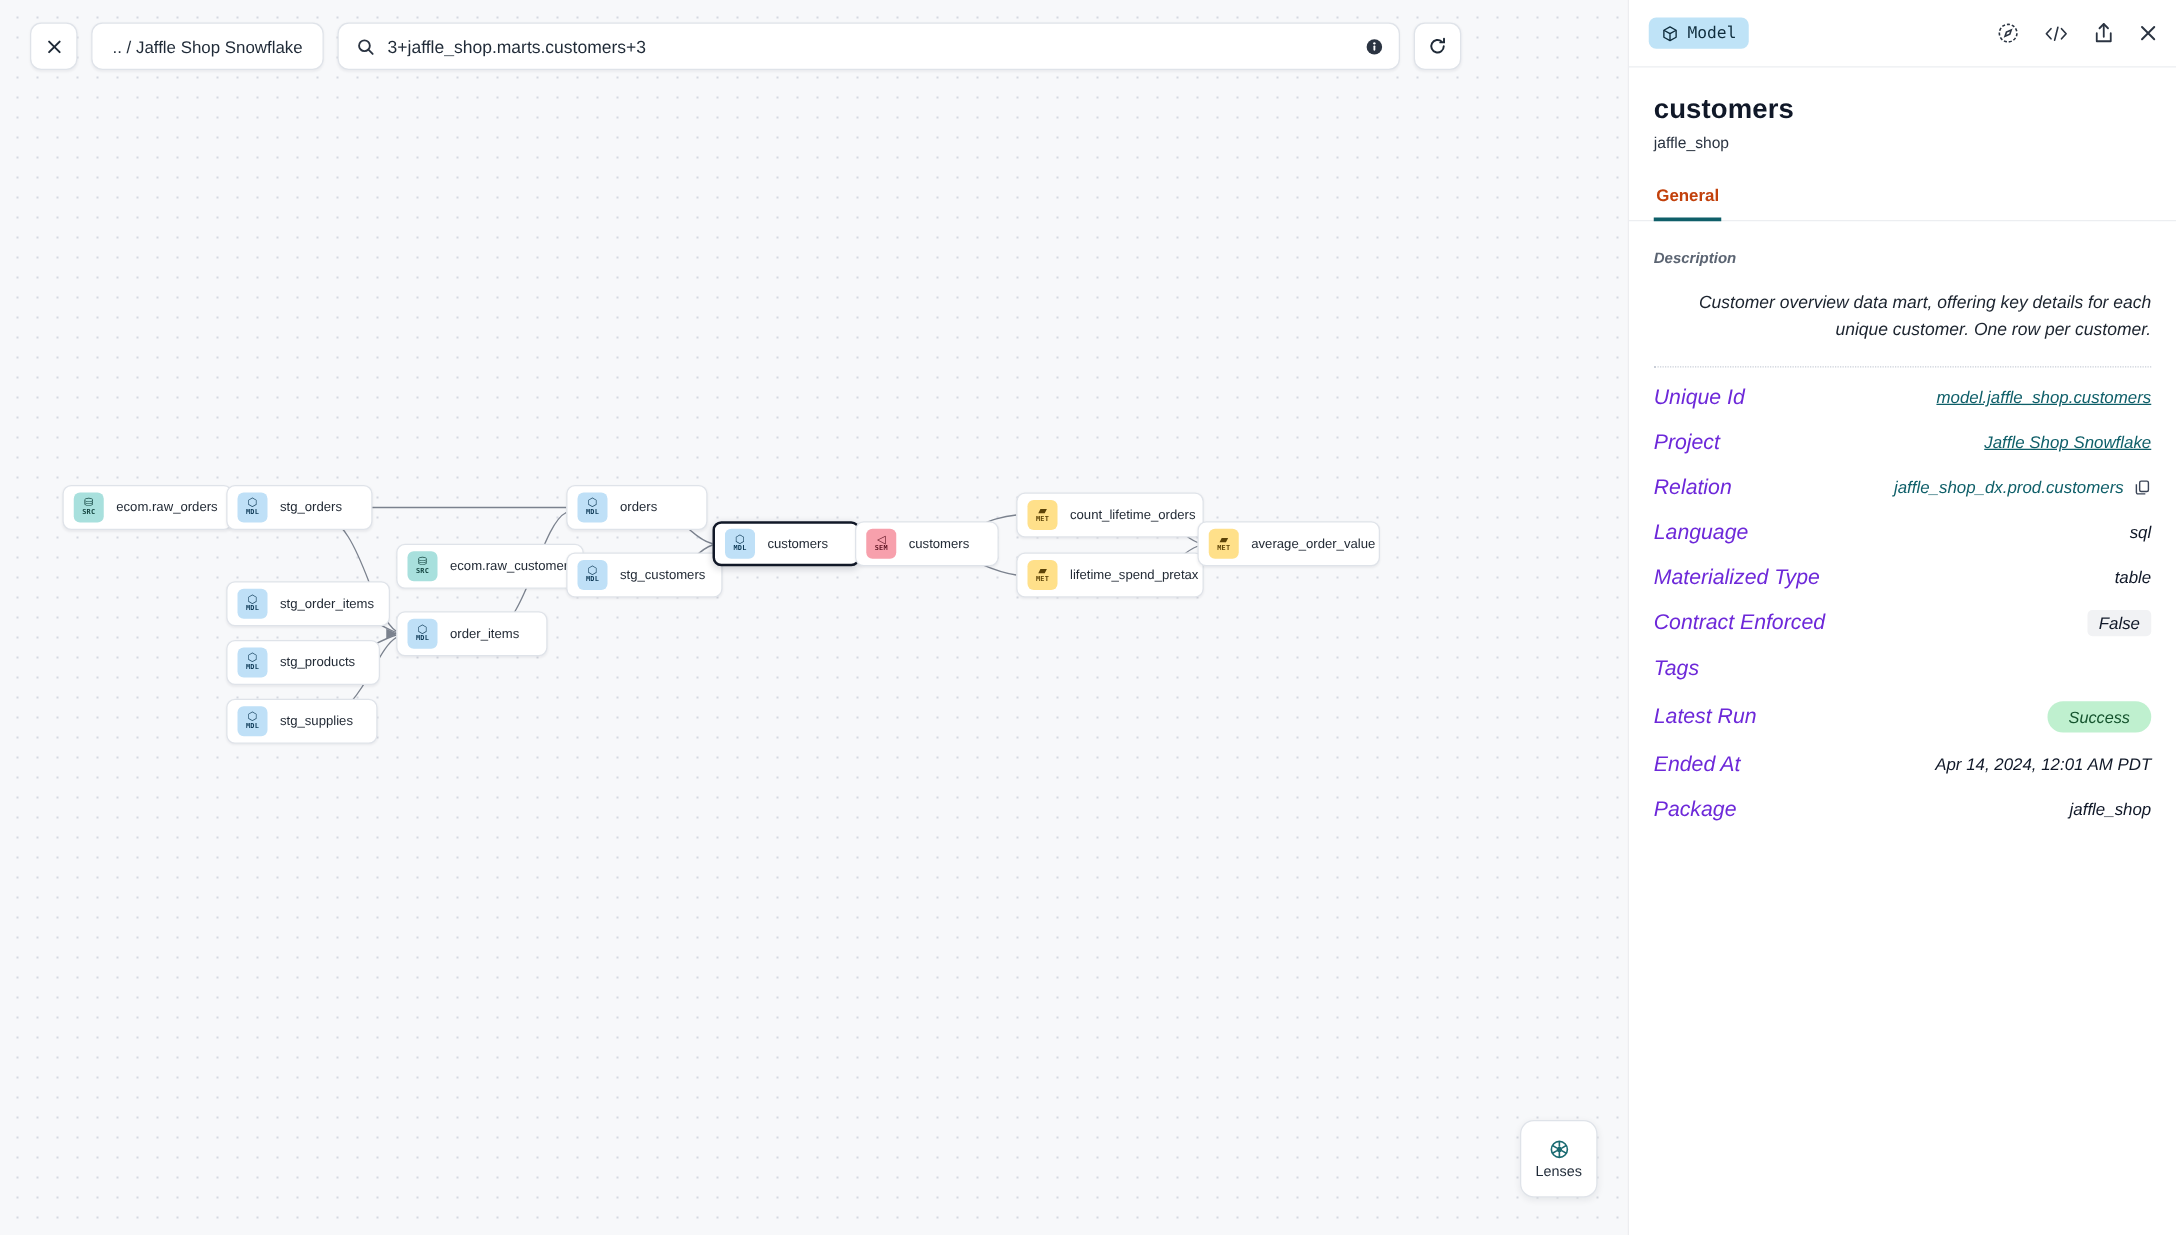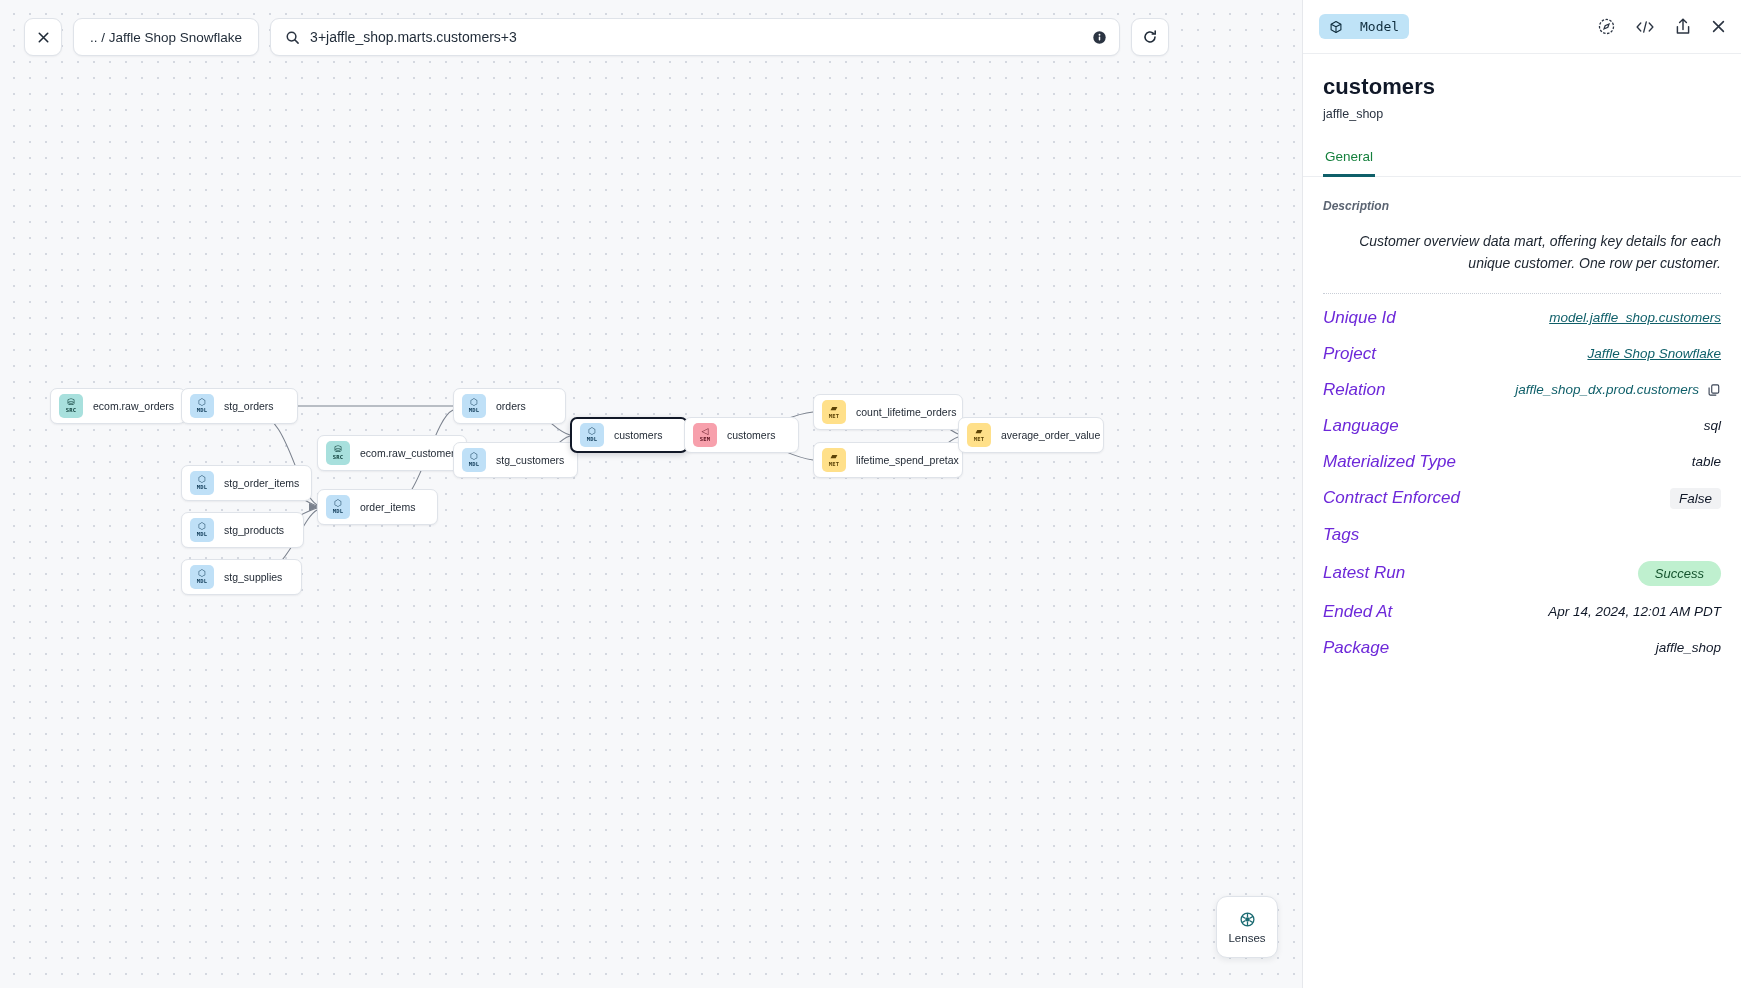--- a/index.html
+++ b/index.html
@@ -109,39 +109,39 @@
     border-left: 1px solid #e6e8ec;
     display: flex; flex-direction: column;
   }
   .panel-top {
     height: 54px; flex: 0 0 54px;
     display: flex; align-items: center; justify-content: space-between;
     padding: 0 14px 0 16px;
     border-bottom: 1px solid #eceef1;
   }
   .chip-model {
-    display: inline-flex; align-items: center; gap: 17px;
+    display: inline-flex; align-items: center; gap: 7px;
     background: #bfe3f7; color: #0f2d3d;
     border-radius: 6px; padding: 5px 10px;
     font-size: 13px; font-family: "DejaVu Sans Mono", monospace;
     cursor: pointer;
   }
   .panel-actions { display: flex; align-items: center; gap: 18px; color: #2b3442; }
   .panel-actions .act { cursor: pointer; display: flex; align-items: center; }
 
   .panel-head { padding: 20px 20px 0 20px; }
   .panel-title { font-size: 22px; font-weight: bold; color: #101828; letter-spacing: .1px; }
   .panel-sub { font-size: 12.5px; color: #2a3341; margin-top: 7px; }
 
   .tabs { margin-top: 28px; padding: 0 20px; border-bottom: 1px solid #eceef1; display: flex; gap: 22px; }
   .tab {
     font-size: 13.5px; color: #8a93a2; padding: 0 2px 10px 2px; cursor: pointer;
     border-bottom: 3px solid transparent; margin-bottom: -1px;
   }
-  .tab.active { color: #15803d; font-weight: normal; border-bottom-color: #0f5f69; }
+  .tab.active { color: #c2410c; font-weight: bold; border-bottom-color: #0f5f69; }
 
   .panel-body { padding: 22px 20px 0 20px; overflow-y: auto; flex: 1; font-style: italic; }
   .sec-label { font-size: 12px; font-weight: bold; color: #5b6472; }
   .desc { margin-top: 17px; font-size: 14px; line-height: 1.6; color: #1c242f; text-align: right; }
   .divider { border-top: 1px dotted #c9ced7; margin: 18px 0 6px 0; }
 
   .prop-row {
     display: flex; align-items: center; justify-content: space-between;
     min-height: 32px; padding: 8px 0; gap: 14px;
   }

